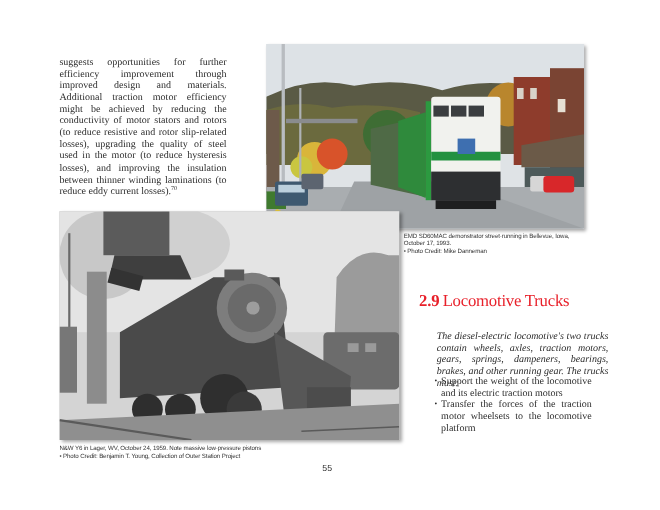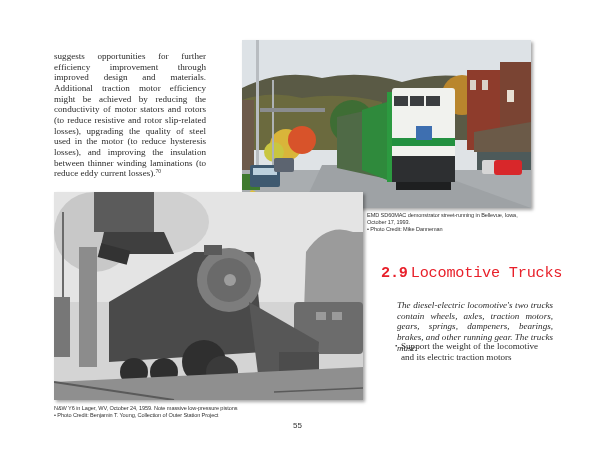--- a/index.html
+++ b/index.html
@@ -12,21 +12,21 @@
 
   .photo { position: absolute; box-shadow: 2px 2px 3px rgba(0,0,0,0.35); overflow: hidden; }
   #photo-color { left: 242px; top: 40px; width: 289px; height: 168px; background: #dfe3e6; }
   #photo-bw { left: 54px; top: 192px; width: 309px; height: 208px; background: #cfcfcf; }
   .photo svg { display: block; width: 100%; height: 100%; }
 
   .caption { position: absolute; font-family: "Liberation Sans", "DejaVu Sans", sans-serif; font-size: 5.6px; line-height: 7.2px; color: #333; letter-spacing: -0.1px; }
   #caption-color { left: 367px; top: 212px; width: 160px; }
   #caption-bw { left: 54px; top: 405px; width: 300px; }
 
-  #section-heading { position: absolute; left: 381px; top: 252px; font-family: Liberation Mono, monospace; color: #e8202a; font-size: 15.2px; line-height: 17.5px; font-weight: normal; letter-spacing: -0.2px; }
+  #section-heading { position: absolute; left: 381px; top: 252px; font-family: Liberation Serif, serif; color: #e8202a; font-size: 15.2px; line-height: 17.5px; font-weight: normal; letter-spacing: -0.2px; }
   #section-heading .num { font-weight: bold; margin-right: 3px; }
   #section-heading .line2 { display: block; padding-left: 30px; }
 
   #section-para { position: absolute; left: 397px; top: 291px; width: 156px; font-style: italic; }
 
   #bullets { position: absolute; left: 396px; top: 341px; width: 142px; margin: 0; padding: 0; list-style: none; }
   #bullets li { position: relative; padding-left: 5px; margin-bottom: 0; }
   #bullets li::before { content: "•"; position: absolute; left: -1px; top: 0; font-size: 7px; }
 
   #page-number { position: absolute; left: 293px; top: 421px; font-family: "Liberation Sans", "DejaVu Sans", sans-serif; font-size: 8px; color: #333; }
@@ -125,15 +125,16 @@
 </div>
 
 <h2 id="section-heading">
   <span class="num">2.9</span><span>Locomotive Trucks</span>
 </h2>
 
 <p id="section-para" class="body-text">The diesel-electric locomotive's two trucks contain wheels, axles, traction motors, gears, springs, dampeners, bearings, brakes, and other running gear. The trucks must:</p>
 
 <ul id="bullets" class="body-text">
   <li>Support the weight of the locomotive and its electric traction motors</li>
+  <li>Transfer the forces of the traction motor wheelsets to the locomotive platform</li>
 </ul>
 
 <div id="page-number">55</div>
 
 </body></html>

